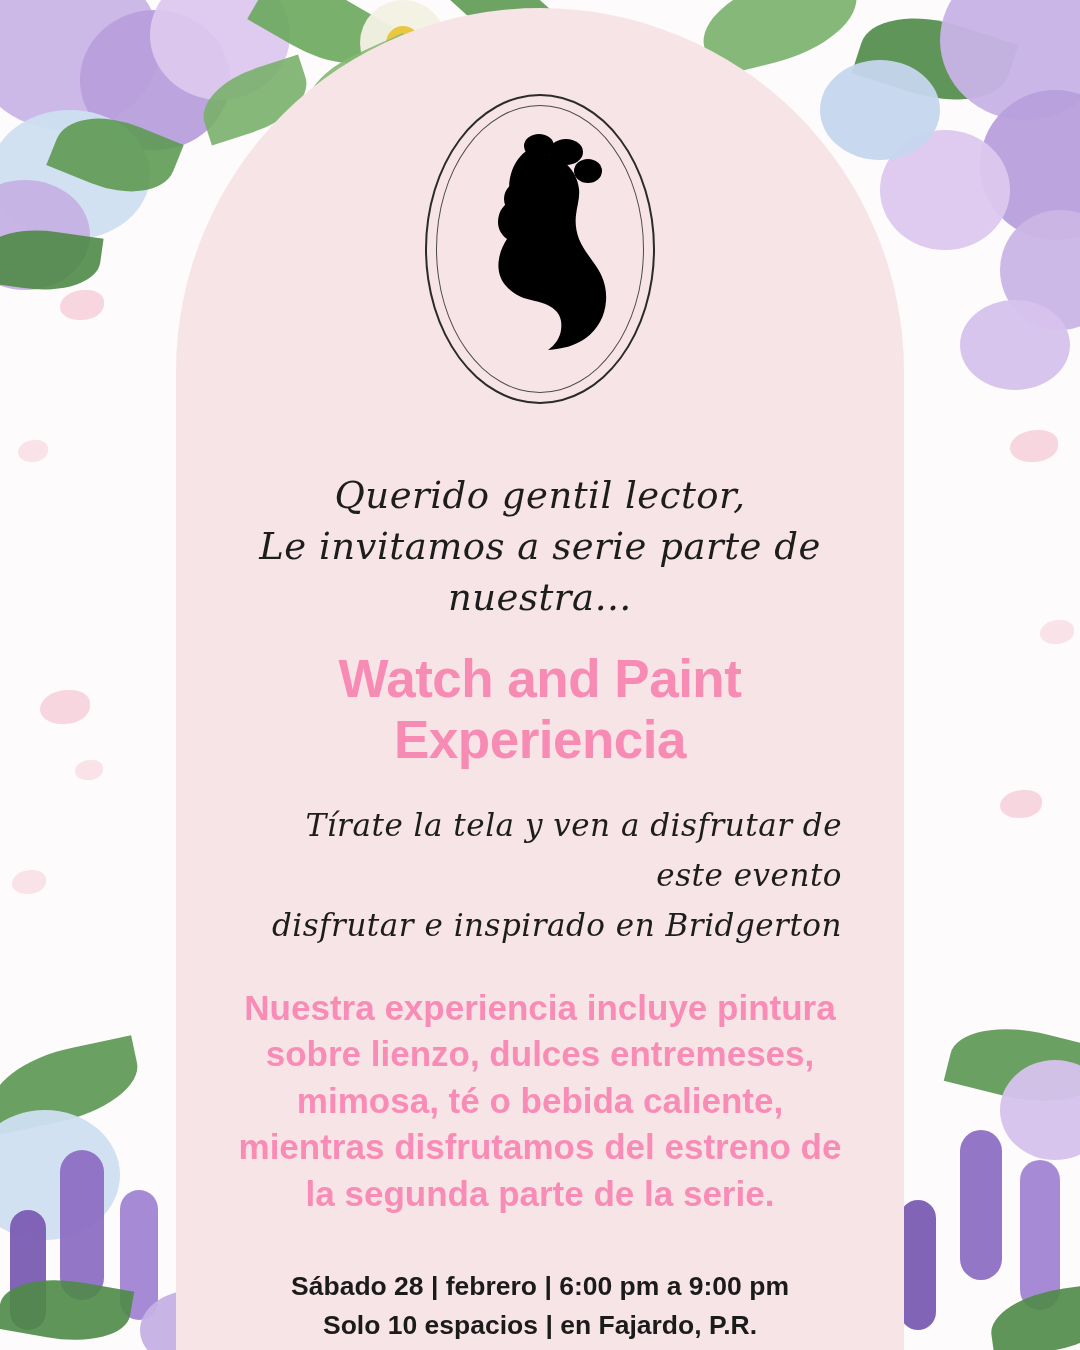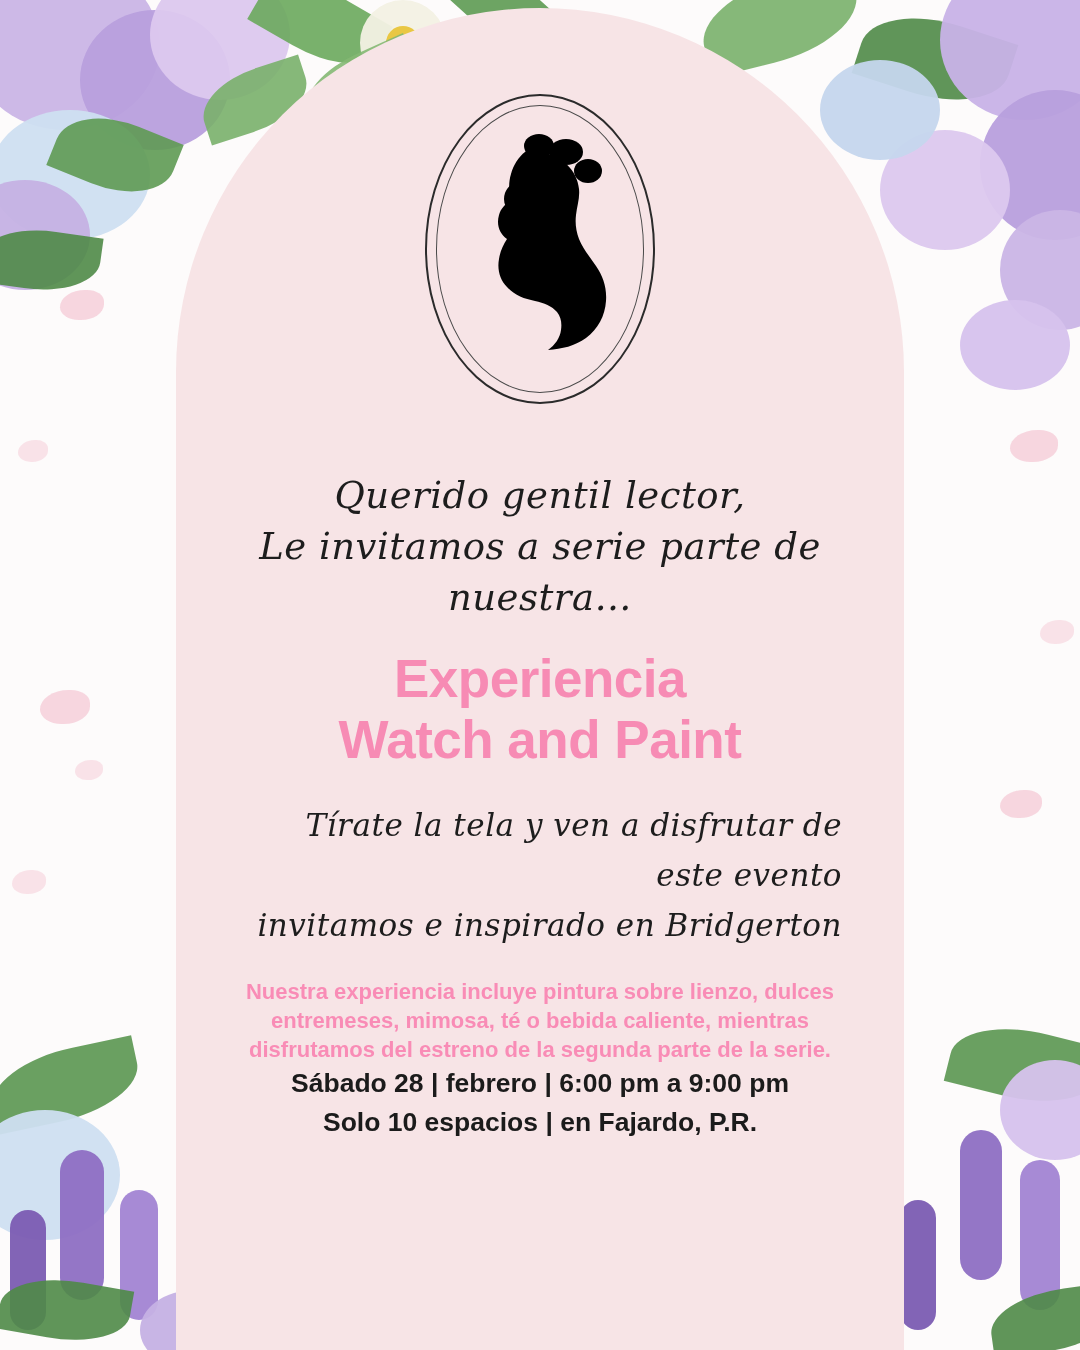--- a/index.html
+++ b/index.html
@@ -114,30 +114,31 @@
 
   .subscript {
     margin-top: 30px;
     font-size: 31px;
     line-height: 1.62;
     padding: 0 6px;
     text-align: right;
   }
 
   .includes {
-    margin-top: 26px;
+    margin-top: 34px;
     font-family: "Liberation Sans", sans-serif;
     font-weight: bold;
-    font-size: 22px;
+    font-size: 35px;
     line-height: 1.33;
     color: #f98cb6;
     padding: 0 6px;
   }
 
   .details {
+    margin-top: 50px;
     font-family: "Liberation Sans", sans-serif;
     font-weight: bold;
     font-size: 26.5px;
     line-height: 1.45;
     color: #1b1b1b;
   }
 </style>
 </head>
 <body>
 
@@ -208,27 +209,27 @@
           </svg>
         </div>
       </div>
 
       <div class="script salutation">
         <div>Querido gentil lector,</div>
         <div>Le invitamos a serie parte de nuestra…</div>
       </div>
 
       <div class="headline">
+        <div>Watch and Paint</div>
         <div>Experiencia</div>
-        <div>Watch and Paint</div>
       </div>
 
       <div class="script subscript">
         <div>Tírate la tela y ven a disfrutar de este evento</div>
-        <div>invitamos e inspirado en Bridgerton</div>
+        <div>disfrutar e inspirado en Bridgerton</div>
       </div>
 
       <div class="includes">Nuestra experiencia incluye pintura sobre lienzo, dulces entremeses, mimosa, té o bebida caliente, mientras disfrutamos del estreno de la segunda parte de la serie.</div>
 
       <div class="details">
         <div>Sábado 28 | febrero | 6:00 pm a 9:00 pm</div>
         <div>Solo 10 espacios | en Fajardo, P.R.</div>
       </div>
 
     </div>

